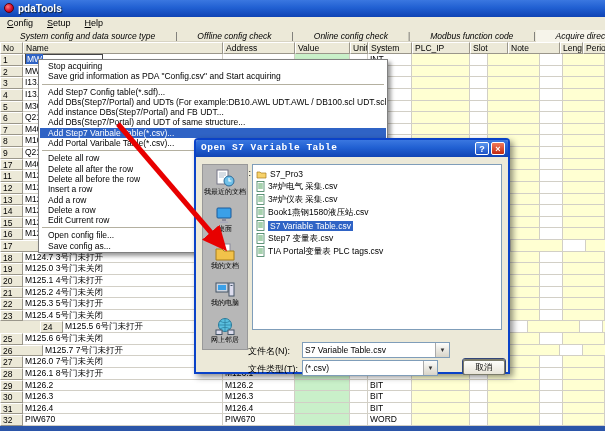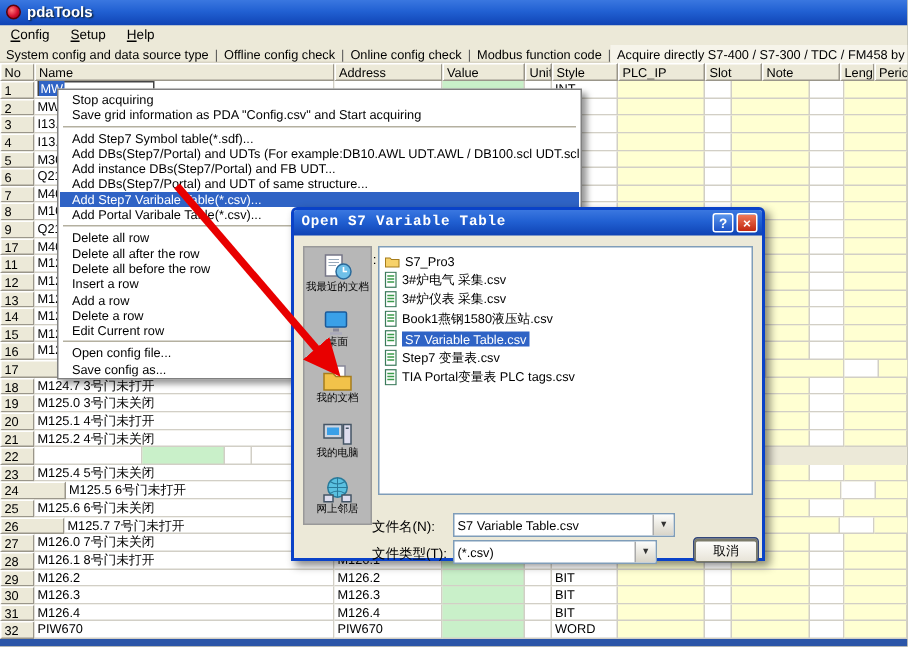--- a/index.html
+++ b/index.html
@@ -13,21 +13,21 @@
     color: #fff; font-weight: bold; font-size: 10px; line-height: 17px; padding-left: 18px;
     text-shadow: 1px 1px 1px #123; }
   .appicon { position: absolute; left: 4px; top: 3px; width: 10px; height: 10px; border-radius: 50%;
     background: radial-gradient(circle at 35% 35%, #ff7a7a, #d40f30 55%, #8a0010); border: 1px solid #5a0008; }
   .menubar { position: absolute; left: 0; top: 17px; width: 605px; height: 13px; background: #ece9d8;
     line-height: 13px; }
   .menubar span { display: inline-block; padding: 0 7px; cursor: default; }
   .menubar span::first-letter { text-decoration: underline; }
   .tabbar { position: absolute; left: 0; top: 30px; width: 605px; height: 12px; background: #ece9d8;
     line-height: 12px; white-space: nowrap; font-size: 8.5px; border-bottom: 1px solid #d8d4c4; }
-  .tab { display: inline-block; padding: 0 4px; }
+  .tab { display: inline-block; padding: 0 20px; font-style: italic; }
   .tab.active { background: #f6f4ea; }
   .tsep { color: #555; }
 
   
   #grid { position: absolute; left: 0; top: 42px; width: 605px; }
   #ghead { display: flex; height: 12px; }
   .hcell { flex: none; background: #ece9d8; border-right: 1px solid #9a968a; border-bottom: 1px solid #9a968a;
     border-top: 1px solid #fff; border-left: 1px solid #fff; font-size: 8.5px; line-height: 11px;
     padding-left: 2px; overflow: hidden; white-space: nowrap; }
   .trow { display: flex; height: 11.625px; }
@@ -98,21 +98,21 @@
 
   <div class="tabbar"><span class="tab">System config and data source type</span><span class="tsep">|</span><span class="tab">Offline config check</span><span class="tsep">|</span><span class="tab">Online config check</span><span class="tsep">|</span><span class="tab">Modbus function code</span><span class="tsep">|</span><span class="tab active">Acquire directly S7-400 / S7-300 / TDC / FM458  by IP [Data source type is 21]</span></div>
 
   <div id="grid">
     <div id="ghead">
         <div class="hcell" style="width: 23px;">No</div>
         <div class="hcell" style="width: 200px;">Name</div>
         <div class="hcell" style="width: 72px;">Address</div>
         <div class="hcell" style="width: 55px;">Value</div>
         <div class="hcell" style="width: 18px;">Unit</div>
-        <div class="hcell" style="width: 44px;">Style</div>
+        <div class="hcell" style="width: 44px;">System</div>
         <div class="hcell" style="width: 58px;">PLC_IP</div>
         <div class="hcell" style="width: 38px;">Slot</div>
         <div class="hcell" style="width: 52px;">Note</div>
         <div class="hcell" style="width: 23px;">Length</div>
         <div class="hcell" style="width: 42px;">Period(ms)</div>
       </div>
     <div id="rows">
         <div class="trow">
           <div class="tcell c0" style="width: 23px;">1</div>
           <div class="tcell c1" style="width: 200px;">
@@ -383,20 +383,21 @@
           <div class="tcell c4" style="width: 18px;"></div>
           <div class="tcell c5" style="width: 44px;"></div>
           <div class="tcell c6" style="width: 58px;"></div>
           <div class="tcell c7" style="width: 18px;"></div>
           <div class="tcell c8" style="width: 52px;"></div>
           <div class="tcell c9" style="width: 23px;"></div>
           <div class="tcell c10" style="width: 42px;"></div>
         </div>
         <div class="trow">
           <div class="tcell c0" style="width: 23px;">22</div>
+          <div class="tcell c1" style="width: 200px;">M125.3 5号门未打开</div>
           <div class="tcell c2" style="width: 72px;"></div>
           <div class="tcell c3" style="width: 55px;"></div>
           <div class="tcell c4" style="width: 18px;"></div>
           <div class="tcell c5" style="width: 44px;"></div>
           <div class="tcell c6" style="width: 58px;"></div>
           <div class="tcell c7" style="width: 18px;"></div>
           <div class="tcell c8" style="width: 52px;"></div>
           <div class="tcell c9" style="width: 23px;"></div>
           <div class="tcell c10" style="width: 42px;"></div>
         </div>
@@ -407,21 +408,21 @@
           <div class="tcell c3" style="width: 55px;"></div>
           <div class="tcell c4" style="width: 18px;"></div>
           <div class="tcell c5" style="width: 44px;"></div>
           <div class="tcell c6" style="width: 58px;"></div>
           <div class="tcell c7" style="width: 18px;"></div>
           <div class="tcell c8" style="width: 52px;"></div>
           <div class="tcell c9" style="width: 23px;"></div>
           <div class="tcell c10" style="width: 42px;"></div>
         </div>
         <div class="trow">
-          <div class="tcell c0" style="width: 44px;">24</div>
+          <div class="tcell c0" style="width: 23px; margin-left: 40px;">24</div>
           <div class="tcell c1" style="width: 200px;">M125.5 6号门未打开</div>
           <div class="tcell c2" style="width: 72px;"></div>
           <div class="tcell c3" style="width: 55px;"></div>
           <div class="tcell c4" style="width: 18px;"></div>
           <div class="tcell c5" style="width: 44px;"></div>
           <div class="tcell c6" style="width: 58px;"></div>
           <div class="tcell c7" style="width: 18px;"></div>
           <div class="tcell c8" style="width: 52px;"></div>
           <div class="tcell c9" style="width: 23px;"></div>
           <div class="tcell c10" style="width: 42px;"></div>
@@ -532,21 +533,21 @@
         </div>
       </div>
   </div>
 
   <div class="bottombar"></div>
 
   <div id="ctxmenu">
       <div class="mitem">Stop acquiring</div>
       <div class="mitem">Save grid information as PDA "Config.csv" and Start acquiring</div>
       <div class="msep"></div>
-      <div class="mitem">Add Step7 Symbol table(*.sdf)...</div>
+      <div class="mitem">Add Step7 Config table(*.sdf)...</div>
       <div class="mitem">Add DBs(Step7/Portal) and UDTs (For example:DB10.AWL  UDT.AWL / DB100.scl UDT.scl)...</div>
       <div class="mitem">Add instance DBs(Step7/Portal) and FB UDT...</div>
       <div class="mitem">Add DBs(Step7/Portal) and UDT of same structure...</div>
       <div class="mitem hl">Add Step7 Varibale Table(*.csv)...</div>
       <div class="mitem">Add Portal Varibale Table(*.csv)...</div>
       <div class="msep"></div>
       <div class="mitem">Delete all row</div>
       <div class="mitem">Delete all after the row</div>
       <div class="mitem">Delete all before the row</div>
       <div class="mitem">Insert a row</div>

